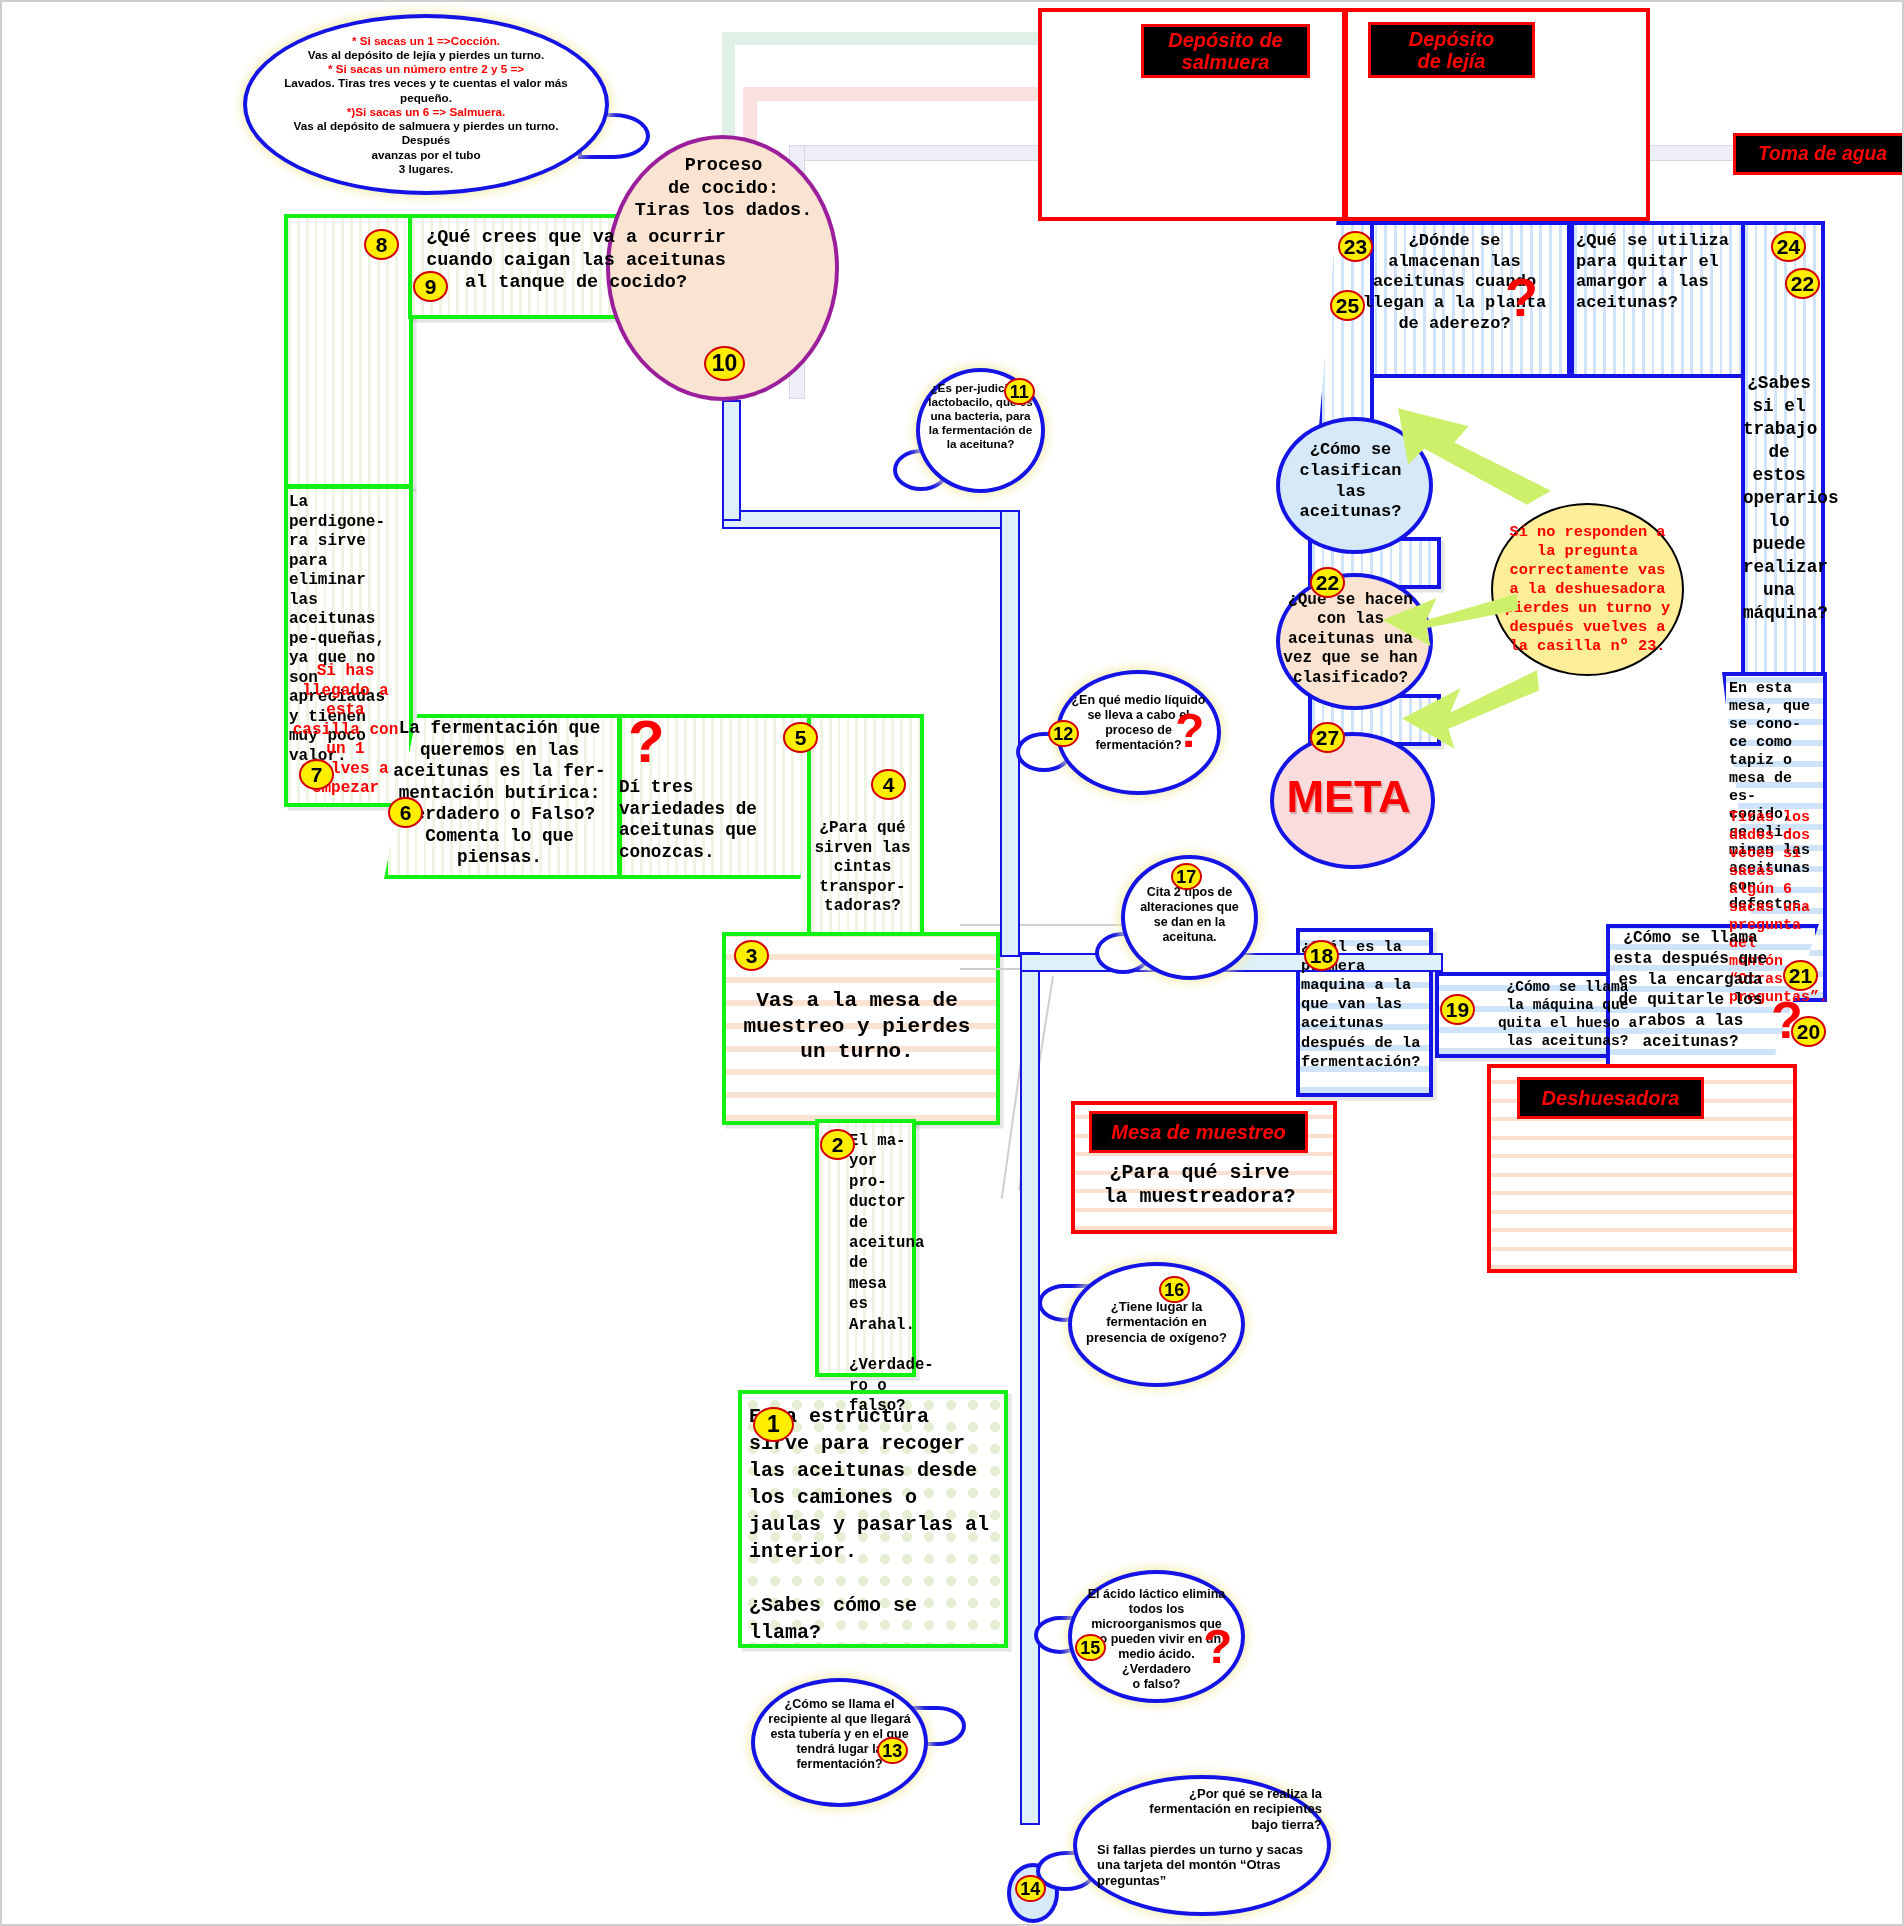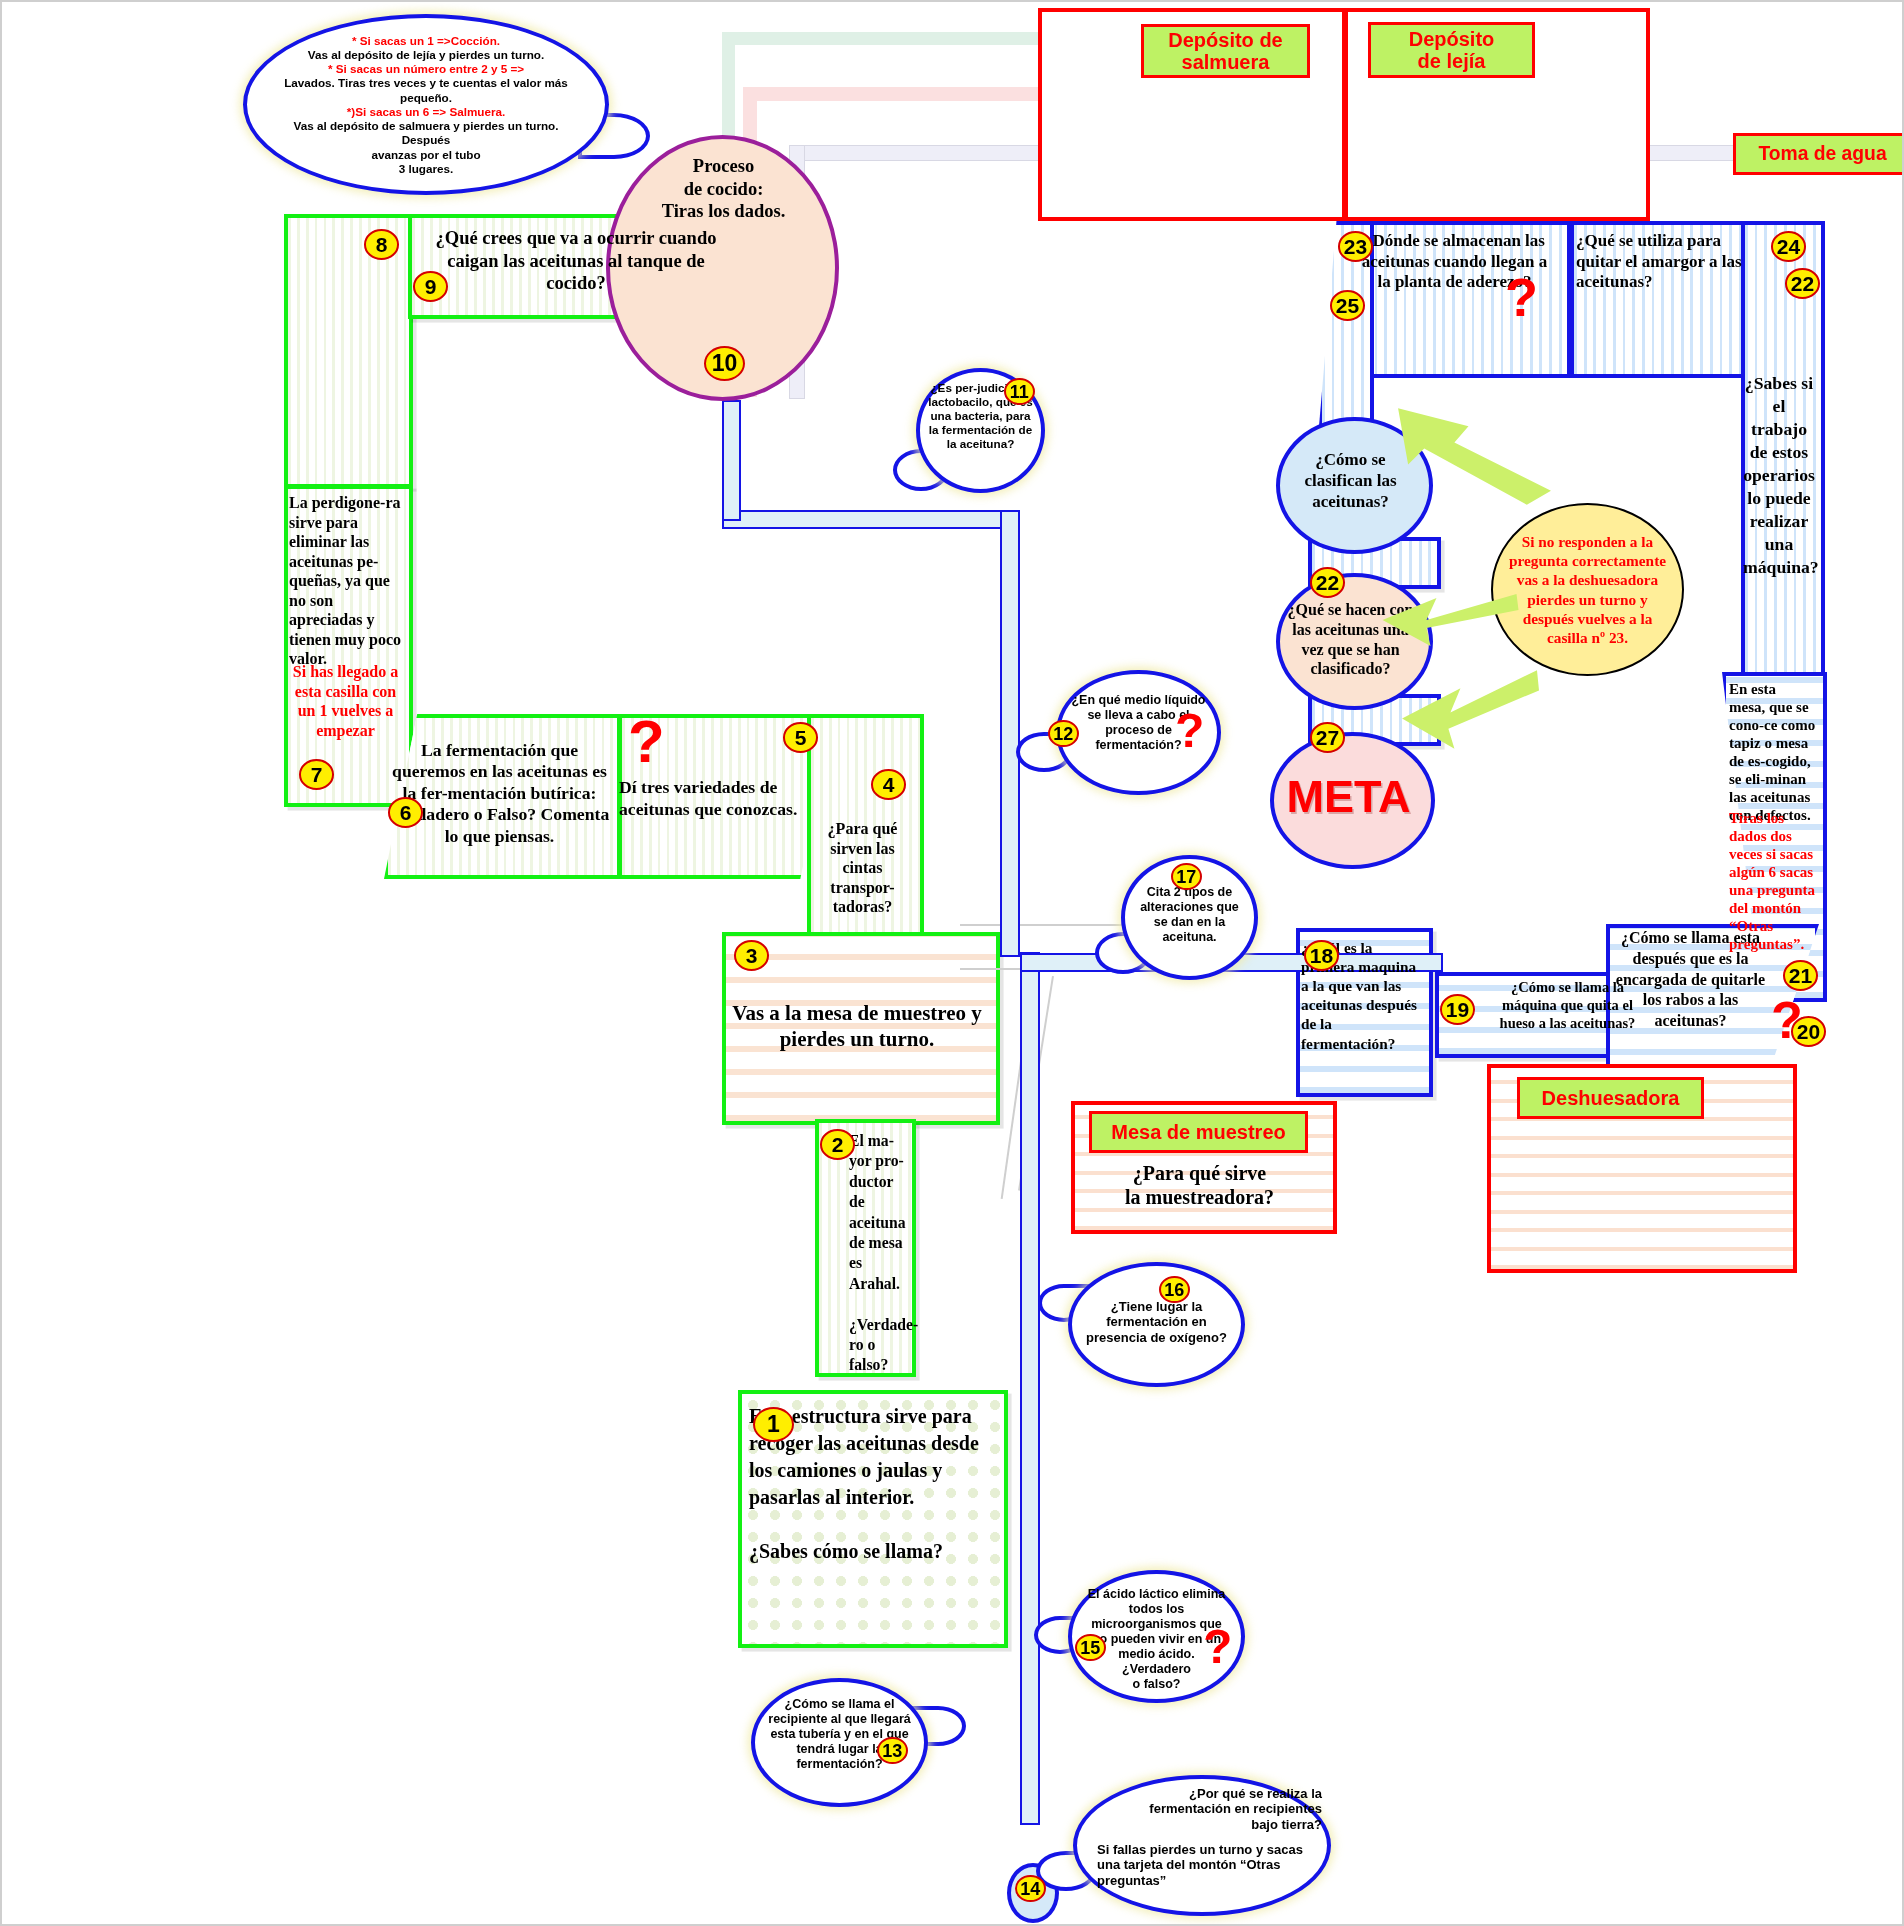--- a/index.html
+++ b/index.html
@@ -33,40 +33,40 @@
   .gbox.dots{background-image:radial-gradient(#e6efd4 4.8px, #ffffff 5.2px);
              background-size:22px 22px;}
 
   
   .bbox{position:absolute;border:4.4px solid #1414e6;background:#ffffff;
         background-image:repeating-linear-gradient(90deg,#cfe4fa 0 2.8px,#ffffff 2.8px 9.7px);
         box-shadow:3.6px 3.6px 0 rgba(0,0,0,.10);}
   .bbox.hz{background-image:repeating-linear-gradient(0deg,#cfe4fa 0 5.6px,#ffffff 5.6px 21px);}
 
   
-  .btxt{position:absolute;color:#000;font-weight:bold;font-family:Liberation Serif, serif;
+  .btxt{position:absolute;color:#000;font-weight:bold;font-family:Liberation Mono, monospace;
         line-height:1.22;z-index:30;}
   .red{color:#ff0000;}
 
   
   .bub{position:absolute;border:4.4px solid #1414e6;border-radius:50%;background:#fff;
        box-shadow:0 0 8.9px 3.6px rgba(240,235,170,.75);z-index:25;}
   .bub .bt{position:absolute;left:6%;right:6%;top:8%;color:#000;font-weight:bold;
            font-family:"Liberation Sans",sans-serif;line-height:1.2;text-align:center;}
   .tail{position:absolute;border:4px solid #1414e6;border-radius:50% 0 50% 50%;
         background:#fff;z-index:24;}
 
   
   .ell{position:absolute;border:4.4px solid #1414e6;border-radius:50%;z-index:20;}
 
   
-  .plaque{position:absolute;background:#bef264;border:3.6px solid #ff0000;
+  .plaque{position:absolute;background:#000000;border:3.6px solid #ff0000;
           color:#ff0000;font-weight:bold;font-family:"Liberation Sans",sans-serif;
           display:flex;align-items:center;justify-content:center;text-align:center;
-          line-height:1.12;z-index:45;}
+          line-height:1.12;z-index:45;font-style:italic;}
   .rframe{position:absolute;border:4px solid #ff0000;background:#ffffff;z-index:12;}
   .rframe.hatch{background-image:
       repeating-linear-gradient(0deg,#fbe0cf 0 3.6px,#ffffff 3.6px 18.5px),
       repeating-linear-gradient(90deg,#fbe0cf 0 3.6px,#ffffff 3.6px 28px);}
 
   
   .pipe{position:absolute;background:#dff0f8;border:2.8px solid #1414e6;z-index:6;}
   .pipeg{position:absolute;background:#dff0e6;border:0;z-index:4;}
   .pipep{position:absolute;background:#fbe0e0;border:0;z-index:4;}
   .pipew{position:absolute;background:#eeeef8;border:0.4px solid #d8d8e4;z-index:4;}

